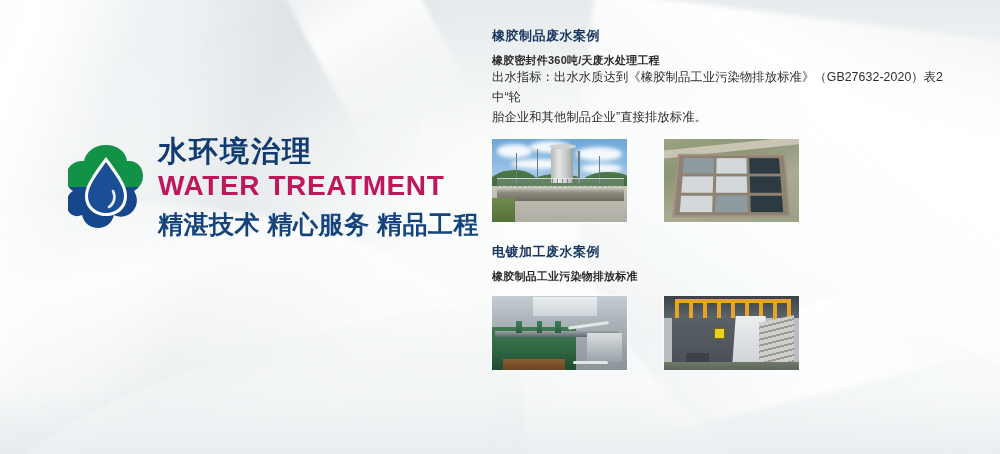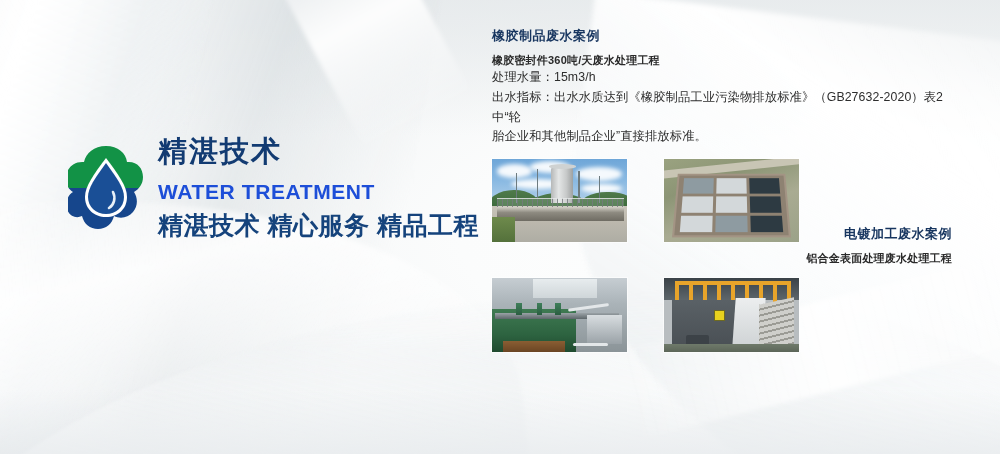--- a/index.html
+++ b/index.html
@@ -101,32 +101,32 @@
     position: absolute; left: 68px; top: 132px;
     display: flex; align-items: center; gap: 14px;
   }
   #logo-mark { width: 76px; height: 86px; flex: none; }
   #logo-text { padding-top: 2px; }
   .logo-cn {
     font-size: 29px; font-weight: bold; letter-spacing: 2px;
     color: #123b72; line-height: 1.18;
   }
   .logo-en {
-    font-size: 21px; font-weight: bold; letter-spacing: 0.6px;
-    color: #1d4ed8; line-height: 1.3; margin-top: 10px;
+    font-size: 28px; font-weight: bold; letter-spacing: 0.6px;
+    color: #be185d; line-height: 1.3; margin-top: 0;
   }
   .logo-slogan {
     font-size: 25px; font-weight: bold; letter-spacing: 0.5px;
     color: #15437c; line-height: 1.3; margin-top: 3px;
   }
 
   
   .case { position: absolute; left: 492px; width: 460px; }
   #case-1 { top: 28px; }
-  #case-2 { top: 226px; text-align: right; }
+  #case-2 { top: 244px; }
 
   .case-title {
     font-size: 13px; font-weight: bold; letter-spacing: 0.5px;
     color: #17355f; line-height: 1.3;
   }
   .case-sub {
     font-size: 11px; font-weight: bold; color: #2a2a2a;
     line-height: 1.35; margin-top: 8px; letter-spacing: 0.2px;
   }
   .case-line {
@@ -343,30 +343,29 @@
                C26 73 17 65 17 53
                C17 42 26 30 38 14 Z" fill="#ffffff"></path>
       <path d="M38 19
                C49 34 56 44 56 53
                C56 63 48 70 38 70
                C28 70 20 63 20 53
                C20 44 27 34 38 19 Z" fill="#1a4f96"></path>
       <path d="M45 48 C48 54 46 61 41 64" fill="none" stroke="#e9f1f8" stroke-width="2.6" stroke-linecap="round"></path>
     </svg>
     <div id="logo-text">
-      <div class="logo-cn">精湛技术</div>
+      <div class="logo-cn">水环境治理</div>
       <div class="logo-en">WATER TREATMENT</div>
       <div class="logo-slogan">精湛技术 精心服务 精品工程</div>
     </div>
   </div>
 
   <div class="case" id="case-1">
     <div class="case-title">橡胶制品废水案例</div>
     <div class="case-sub">橡胶密封件360吨/天废水处理工程</div>
-    <div class="case-line">处理水量：15m3/h</div>
     <div class="case-line">出水指标：出水水质达到《橡胶制品工业污染物排放标准》（GB27632-2020）表2中“轮</div>
     <div class="case-line indent-wrap">胎企业和其他制品企业”直接排放标准。</div>
 
     <div class="case-photos">
       <div class="photo">
         <div class="ph-sky"></div>
         <div class="ph-cloud" style="left:4%; top:6%; width:26%; height:16%;"></div>
         <div class="ph-cloud" style="left:28%; top:2%; width:30%; height:14%;"></div>
         <div class="ph-cloud" style="left:62%; top:9%; width:34%; height:17%;"></div>
         <div class="ph-cloud" style="left:14%; top:24%; width:40%; height:12%;"></div>
@@ -400,21 +399,21 @@
             <div class="ph2-cell mid"></div>
             <div class="ph2-cell dark"></div>
           </div>
         </div>
       </div>
     </div>
   </div>
 
   <div class="case" id="case-2">
     <div class="case-title">电镀加工废水案例</div>
-    <div class="case-sub">铝合金表面处理废水处理工程</div>
+    <div class="case-sub">橡胶制品工业污染物排放标准</div>
 
     <div class="case-photos">
       <div class="photo">
         <div class="ph3-wall"></div>
         <div class="ph3-win"></div>
         <div class="ph3-tank"></div>
         <div class="ph3-walk"></div>
         <div class="ph3-post" style="left:18%;"></div>
         <div class="ph3-post" style="left:33%;"></div>
         <div class="ph3-post" style="left:47%;"></div>

